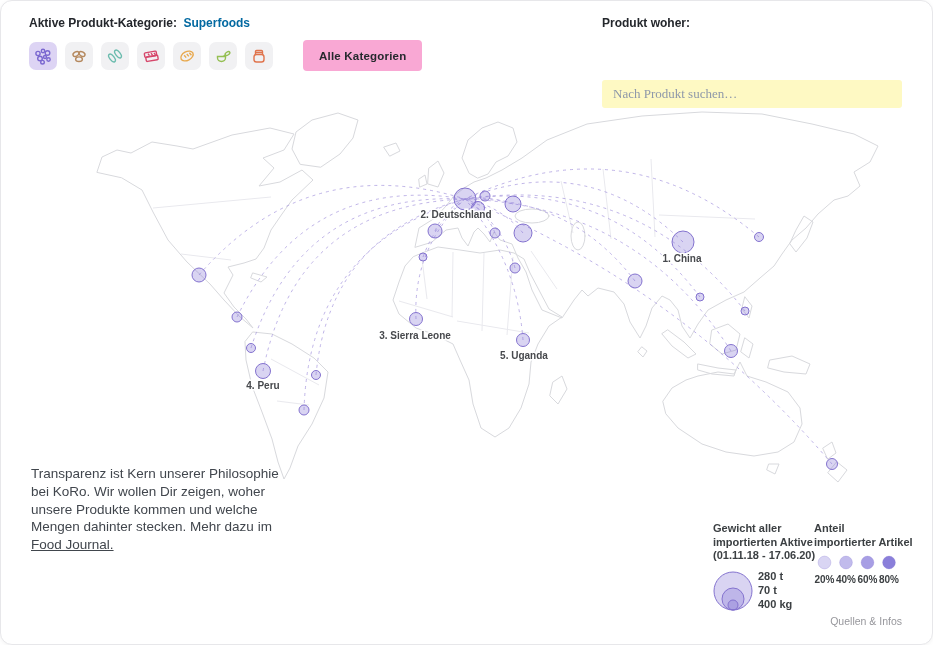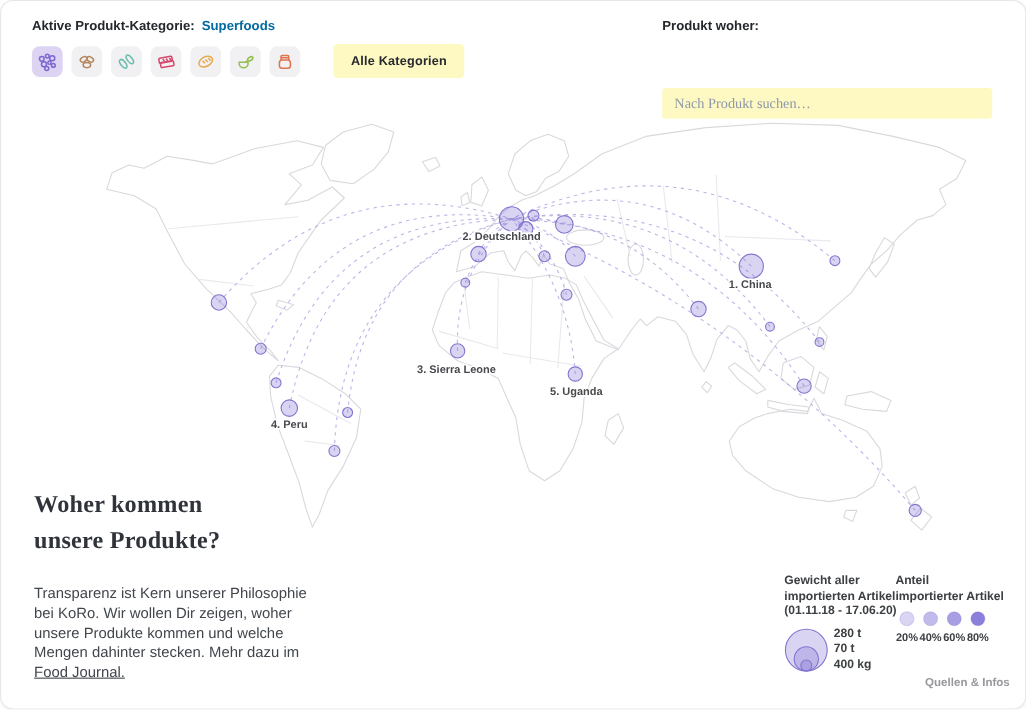--- a/index.html
+++ b/index.html
@@ -5,21 +5,21 @@
   html,body{margin:0;padding:0;background:#fff;}
   body{width:933px;height:645px;position:relative;font-family:"Liberation Sans",sans-serif;-webkit-font-smoothing:antialiased;}
   .card{position:absolute;left:0;top:0;width:931px;height:643px;background:#fff;border:1px solid #e7e7ea;border-radius:12px;overflow:hidden;box-shadow:0 1px 4px rgba(0,0,0,.05);}
   
   .hdr-left{position:absolute;left:28px;top:15px;font-size:12px;font-weight:bold;color:#24272c;}
   .hdr-left .cat-active{color:#0369a1;margin-left:3px;}
   .chip-row{position:absolute;left:28px;top:39px;display:flex;align-items:center;gap:8px;}
   .chip{width:28px;height:28px;border-radius:7px;background:#f1f1f3;border:none;display:flex;align-items:center;justify-content:center;padding:0;cursor:pointer;}
   .chip.selected{background:#ddd4f4;}
   .chip svg{display:block;}
-  .all-cats{margin-left:22px;height:31px;padding:0 16px;background:#fef9c3;border:none;border-radius:4px;font-family:"Liberation Sans",sans-serif;font-size:11.5px;font-weight:bold;color:#26292e;letter-spacing:.2px;cursor:pointer;}
+  .all-cats{margin-left:22px;height:31px;padding:0 16px;background:#f9a8d4;border:none;border-radius:4px;font-family:"Liberation Sans",sans-serif;font-size:11.5px;font-weight:bold;color:#26292e;letter-spacing:.2px;cursor:pointer;}
   .hdr-right-label{position:absolute;left:601px;top:15px;font-size:12px;font-weight:bold;color:#24272c;}
   .search-input{position:absolute;left:601px;top:51px;width:300px;height:28px;box-sizing:border-box;background:#fef9c3;border:none;border-radius:3px;padding:0 11px;font-family:"Liberation Serif","DejaVu Serif",serif;font-size:13px;color:#444;margin-top:28px;}
   .search-input::placeholder{color:#8e98a9;opacity:1;}
   
   #map-svg{position:absolute;left:0;top:0;}
   .land{fill:none;stroke:#d8d9dd;stroke-width:1;stroke-linejoin:round;stroke-linecap:round;}
   .inner-border{fill:none;stroke:#e9e9ee;stroke-width:1;}
   .route-arc{fill:none;stroke-width:1;stroke-dasharray:3 4;opacity:.75;}
   .map-label{font-family:"Liberation Sans",sans-serif;font-size:10px;font-weight:bold;fill:#47494d;stroke:#fff;stroke-width:3px;paint-order:stroke;text-anchor:middle;}
   
@@ -28,21 +28,21 @@
   .intro p{margin:24px 0 0 0;font-size:13.5px;line-height:17.8px;color:#41464d;}
   .intro a{color:#41464d;text-decoration:underline;cursor:pointer;}
   
   .lg-title{position:absolute;font-size:11px;font-weight:bold;color:#3c4043;line-height:13.5px;}
   #lg-weight-title{left:712px;top:521px;width:110px;}
   #lg-share-title{left:813px;top:521px;width:100px;}
   #lg-weight-svg{position:absolute;left:707px;top:565px;}
   .lg-weight-labels{position:absolute;left:757px;top:568px;font-size:11px;font-weight:bold;color:#3c4043;line-height:14.2px;}
   #lg-share-svg{position:absolute;left:810px;top:553px;}
   .lg-share-label{font-family:"Liberation Sans",sans-serif;font-size:10px;font-weight:bold;fill:#3c4043;text-anchor:middle;}
-  .sources{position:absolute;right:14px;top:614px;font-size:10.5px;font-weight:bold;color:#97979c;text-decoration:none;cursor:pointer;}
+  .sources{position:absolute;right:30px;top:614px;font-size:10.5px;font-weight:normal;color:#97979c;text-decoration:none;cursor:pointer;}
 </style>
 </head>
 <body>
 
 <div class="card">
 
   <svg id="map-svg" width="933" height="645" viewBox="0 0 933 645">
     <g>
       <path class="land" d="M299,163 L291,148 L295,131 L311,119 L337,112 L357,119 L352,137 L339,153 L320,166 Z"></path>
       <path class="land" d="M383,146 L395,142 L399,150 L389,155 Z"></path>
@@ -186,27 +186,26 @@
         <path d="M6.5,6.5 h7"></path>
       </svg>
     </button>
     <button class="all-cats">Alle Kategorien</button>
   </div>
 
   <div class="hdr-right-label">Produkt woher:</div>
   <input class="search-input" type="text" placeholder="Nach Produkt suchen…" style="">
 
   <div class="intro">
-    <h1><span>Woher kommen</span><br><span>unsere Produkte?</span></h1>
     <p><span>Transparenz ist Kern unserer Philosophie bei KoRo. Wir wollen Dir zeigen, woher unsere Produkte kommen und welche Mengen dahinter stecken. Mehr dazu im</span> <a>Food Journal.</a></p>
   </div>
 
   <div class="lg-title" id="lg-weight-title">
     <div>Gewicht aller</div>
-    <div>importierten Artikel</div>
+    <div>importierten Aktive</div>
     <div>(01.11.18 - 17.06.20)</div>
   </div>
   <svg id="lg-weight-svg" width="50" height="46" viewBox="0 0 50 46">
       <circle cx="25" cy="25" r="19" fill="rgba(129,112,212,0.30)" stroke="#8473cf" stroke-width="1"></circle>
       <circle cx="25" cy="33" r="11" fill="rgba(129,112,212,0.30)" stroke="#8473cf" stroke-width="1"></circle>
       <circle cx="25" cy="39" r="5" fill="rgba(129,112,212,0.30)" stroke="#8473cf" stroke-width="1"></circle>
     </svg>
   <div class="lg-weight-labels" id="lg-weight-labels">
       <div>280 t</div>
       <div>70 t</div>

